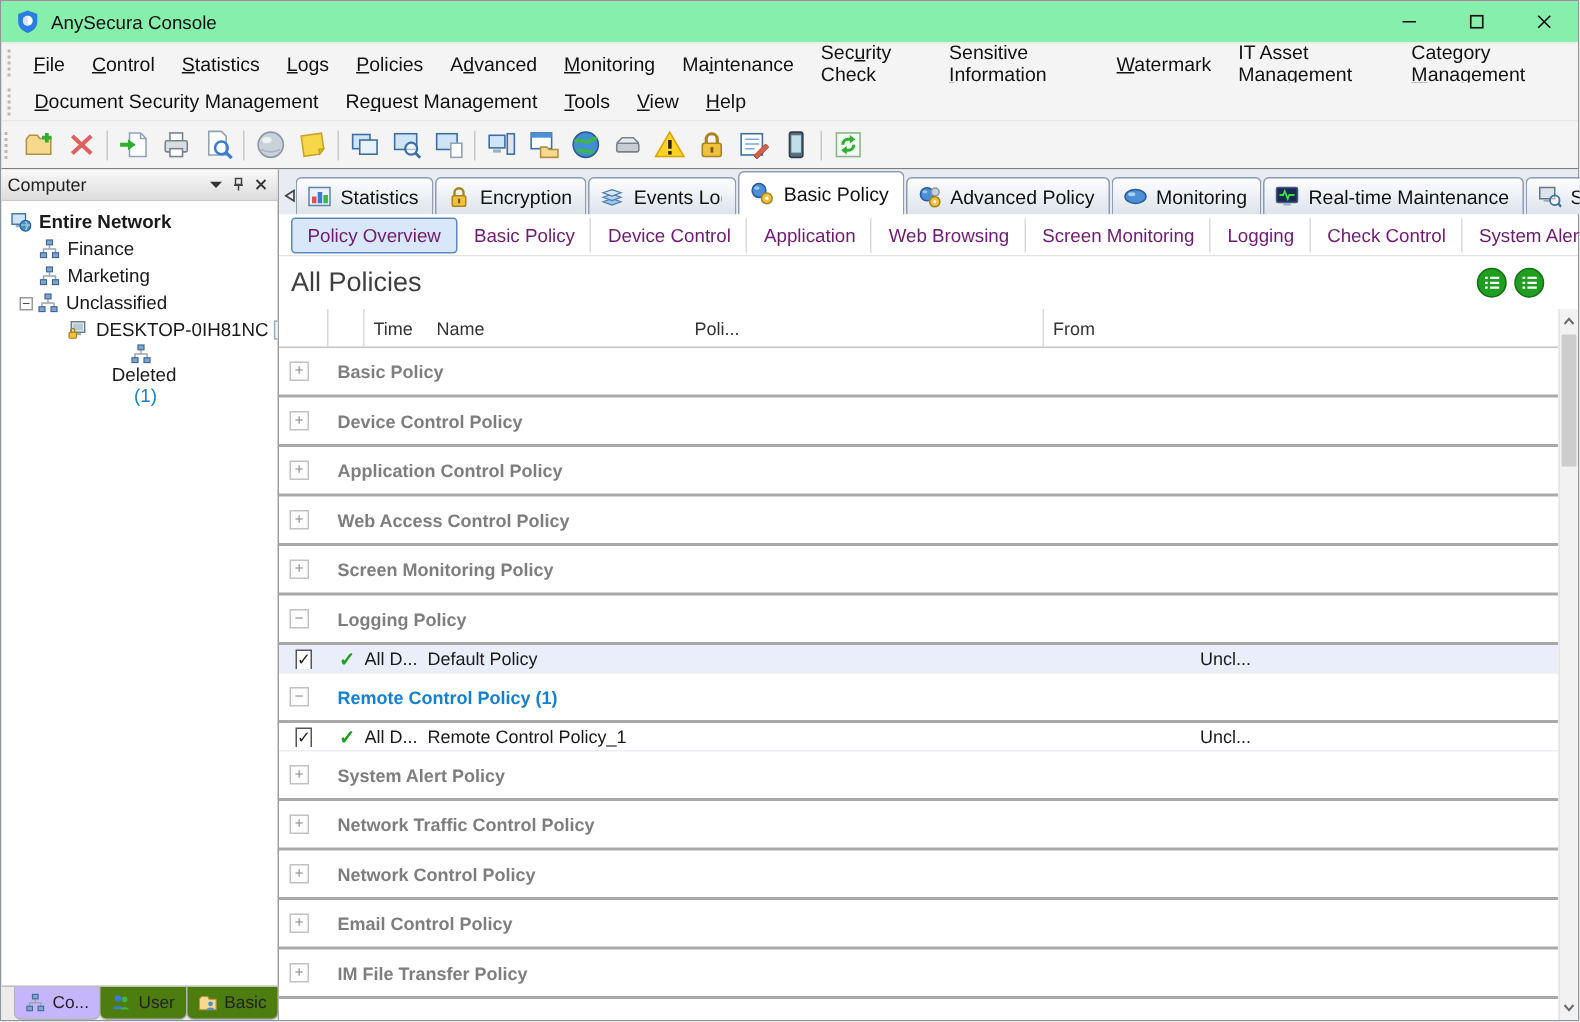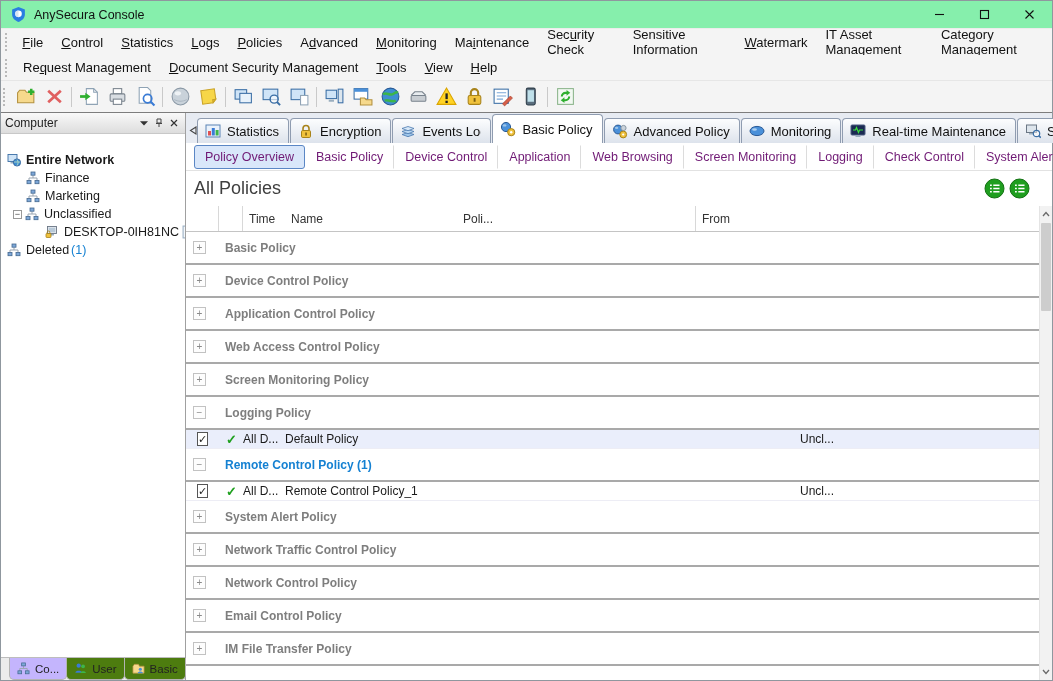--- a/index.html
+++ b/index.html
@@ -28,21 +28,21 @@
   .tb-icon svg { width:21px; height:21px; }
   .tb-sep { width:1px; height:20px; background:#c9c9c9; margin:0 3px; }
 
   
   .bodywrap { flex:1; display:flex; min-height:0; }
   .sidebar { width:185px; flex:0 0 auto; border-right:1px solid #a0a0a0; display:flex; flex-direction:column; background:#fff; }
   .panel-header { height:21px; background:linear-gradient(#f9f9f9,#dddddd); border-bottom:1px solid #c8c8c8; display:flex; align-items:center; font-size:12px; color:#222; padding:0 4px; }
   .panel-header .ph-title { flex:1; }
   .ph-btn { width:15px; height:15px; display:inline-flex; align-items:center; justify-content:center; }
   .ph-btn svg { width:10px; height:10px; }
-  .tree { flex:1; overflow:hidden; padding-top:17px; }
+  .tree { flex:1; overflow:hidden; padding-top:5px; }
   .tree-row { height:18px; display:flex; align-items:center; white-space:nowrap; font-size:12.5px; }
   .tree-exp { width:9px; height:9px; border:1px solid #999; background:#fff; color:#444; font-size:9px; line-height:7px; text-align:center; margin-right:3px; flex:0 0 auto; }
   .tree-row .icon { width:15px; height:14px; margin-right:4px; display:inline-flex; flex:0 0 auto; }
   .tree-row .icon svg { width:14px; height:14px; }
   .tree-label.bold { font-weight:bold; }
   .tree-suffix { color:#1581d2; margin-left:2px; }
   .tree-badge { width:13px; height:13px; margin-left:3px; display:inline-flex; }
   .tree-badge svg { width:13px; height:13px; }
 
   .bottom-tabs { height:23px; background:#ececec; border-top:1px solid #bdbdbd; display:flex; align-items:stretch; padding-left:8px; flex:0 0 auto; }
@@ -146,22 +146,22 @@
       <span class="menu-item"><u>M</u>onitoring</span>
       <span class="menu-item">Ma<u>i</u>ntenance</span>
       <span class="menu-item">Sec<u>u</u>rity Check</span>
       <span class="menu-item">Sensitive <u>I</u>nformation</span>
       <span class="menu-item"><u>W</u>atermark</span>
       <span class="menu-item">IT Asset Management</span>
       <span class="menu-item">Category <u>M</u>anagement</span>
     </div>
   <div class="menubar" id="menu-row2">
       <div class="gripper"></div>
+      <span class="menu-item"><u>D</u>ocument Security Management</span>
       <span class="menu-item">Re<u>q</u>uest Management</span>
-      <span class="menu-item"><u>D</u>ocument Security Management</span>
       <span class="menu-item"><u>T</u>ools</span>
       <span class="menu-item"><u>V</u>iew</span>
       <span class="menu-item"><u>H</u>elp</span>
     </div>
 
   <div class="toolbar" id="toolbar">
       <div class="gripper"></div>
       <span class="tb-icon">
         <svg viewBox="0 0 20 20">
           <path d="M1.5 6.5l2-2.5h5l1.5 2h7v10h-15.5z" fill="#f6d98c" stroke="#b3913f"></path>
@@ -377,21 +377,21 @@
               </svg>
             </span>
             <span class="tree-label">DESKTOP-0IH81NC</span>
             <span class="icon tree-badge">
               <svg viewBox="0 0 13 13">
                 <rect x="1" y="1" width="11" height="11" fill="#f4f8fc" stroke="#9ab0c4"></rect>
                 <path d="M6.5 3l3 3.5H8V10H5V6.5H3.5z" fill="#3a7bd5"></path>
               </svg>
             </span>
           </div>
-          <div class="tree-row" style="padding-left: 6px;">
+          <div class="tree-row" style="padding-left: 6px; flex-direction: column;">
             <span class="icon">
               <svg viewBox="0 0 14 14">
                 <path d="M7 4.5V7M3 10V7h8v3" stroke="#9aa5b1" fill="none"></path>
                 <rect x="5" y="1" width="4" height="3.2" fill="#7da7d8" stroke="#44688f" stroke-width="0.8"></rect>
                 <rect x="1" y="9.5" width="4" height="3.2" fill="#7da7d8" stroke="#44688f" stroke-width="0.8"></rect>
                 <rect x="9" y="9.5" width="4" height="3.2" fill="#7da7d8" stroke="#44688f" stroke-width="0.8"></rect>
               </svg>
             </span>
             <span class="tree-label">Deleted</span>
             <span class="tree-suffix">(1)</span>

